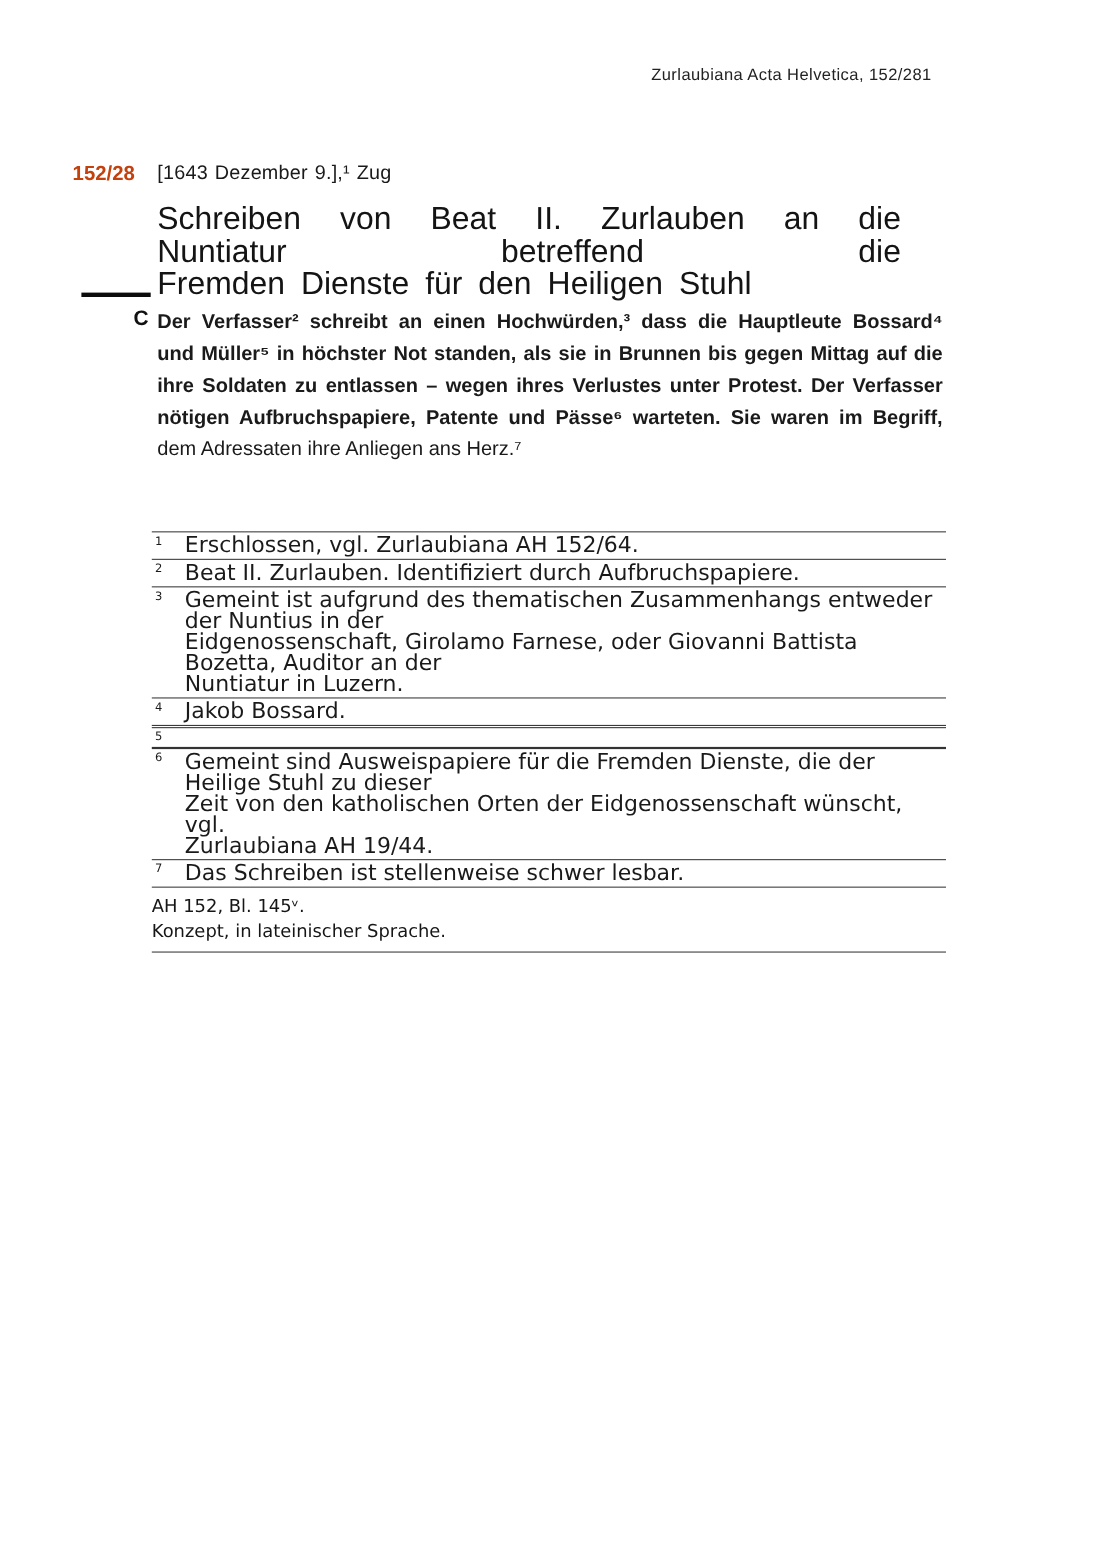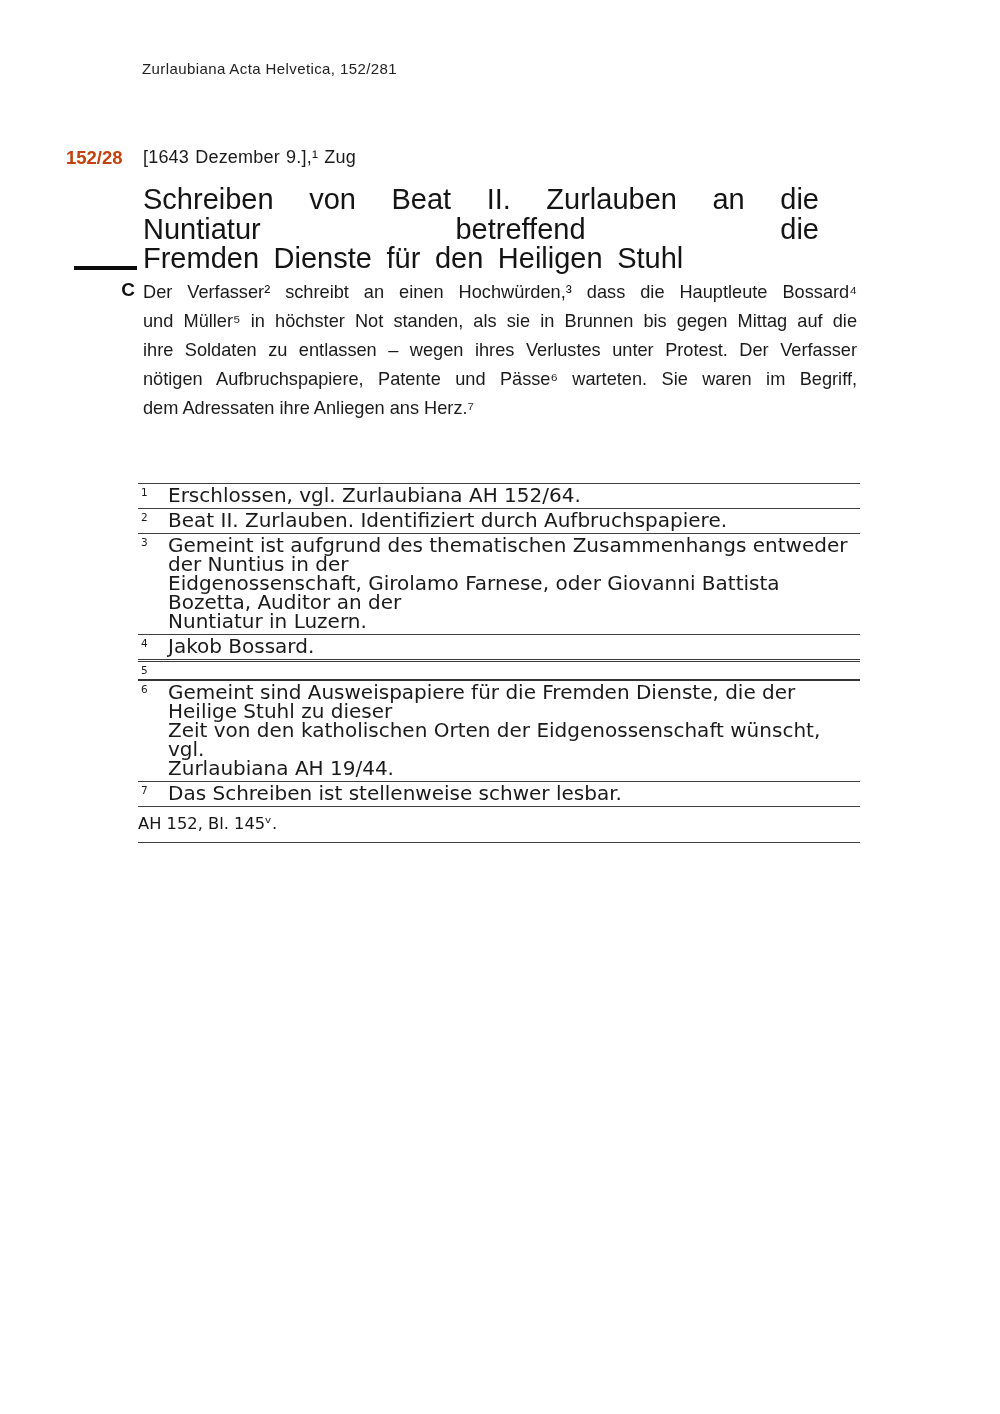--- a/index.html
+++ b/index.html
@@ -9,24 +9,24 @@
     height:1414px;
     background:#ffffff;
     color:#1a1a1a;
     font-family:"Liberation Sans", sans-serif;
     overflow:hidden;
   }
 
   
   .running-header{
     position:absolute;
-    left:142px; top:60px;
+    left:132px; top:60px;
     width:715px;
     display:flex;
-    justify-content:flex-start;
+    justify-content:flex-end;
     font-size:15px;
     letter-spacing:0.4px;
     color:#222;
   }
 
   
   .doc-number{
     position:absolute;
     left:66px; top:147px;
     font-size:18.5px;
@@ -77,20 +77,21 @@
     position:absolute;
     left:143px; top:278px;
     width:714px;
     font-size:18.2px;
     line-height:28.9px;
     color:#1a1a1a;
   }
   .summary .b-just{
     text-align:justify;
     text-align-last:justify;
+    font-weight:bold;
   }
 
   
   .footnotes{
     position:absolute;
     left:138px; top:483px;
     width:722px;
     font-family:"DejaVu Sans", sans-serif;
   }
   .fn-row{
@@ -192,17 +193,18 @@
       </span>
     </div>
 
     <div class="fn-row">
       <span class="fn-num">7</span>
       <span class="fn-text">Das Schreiben ist stellenweise schwer lesbar.</span>
     </div>
 
     <div class="colophon">
       <div>AH 152, Bl. 145ᵛ.</div>
+      <div>Konzept, in lateinischer Sprache.</div>
     </div>
 
   </div>
 
 </div>
 
 </body></html>

